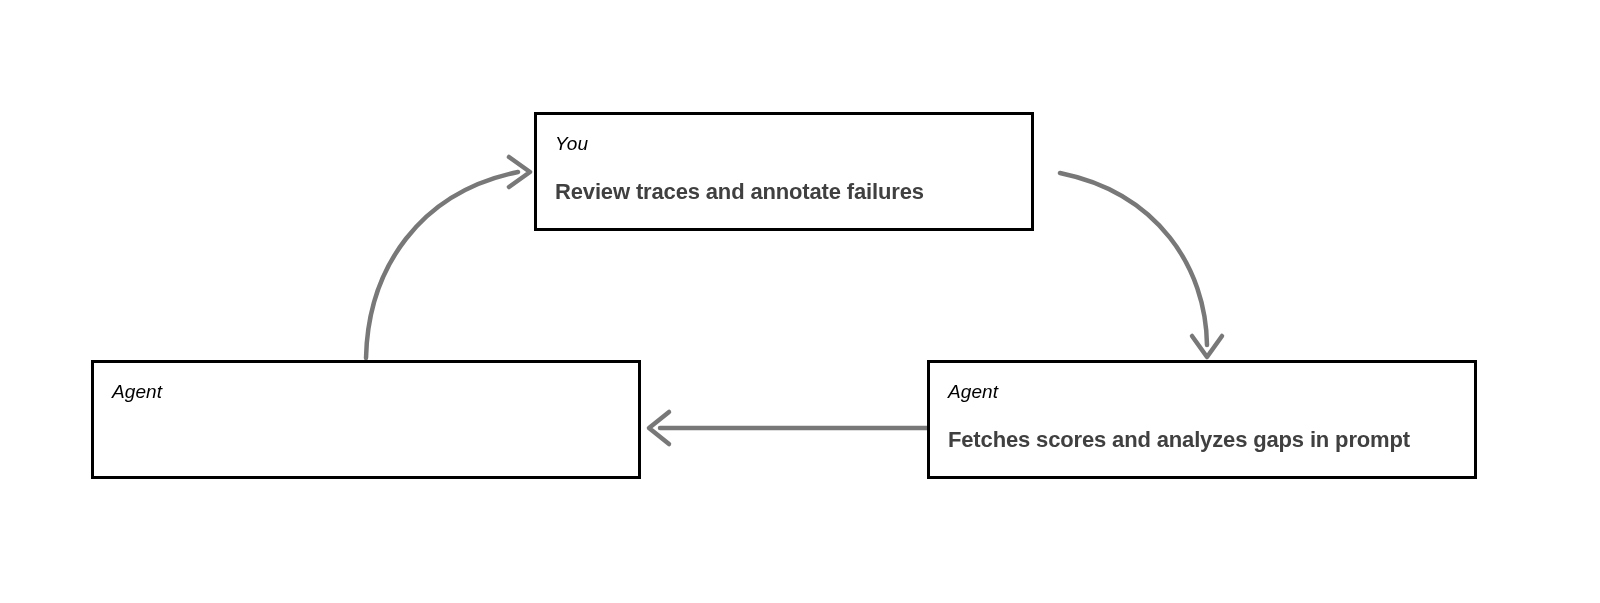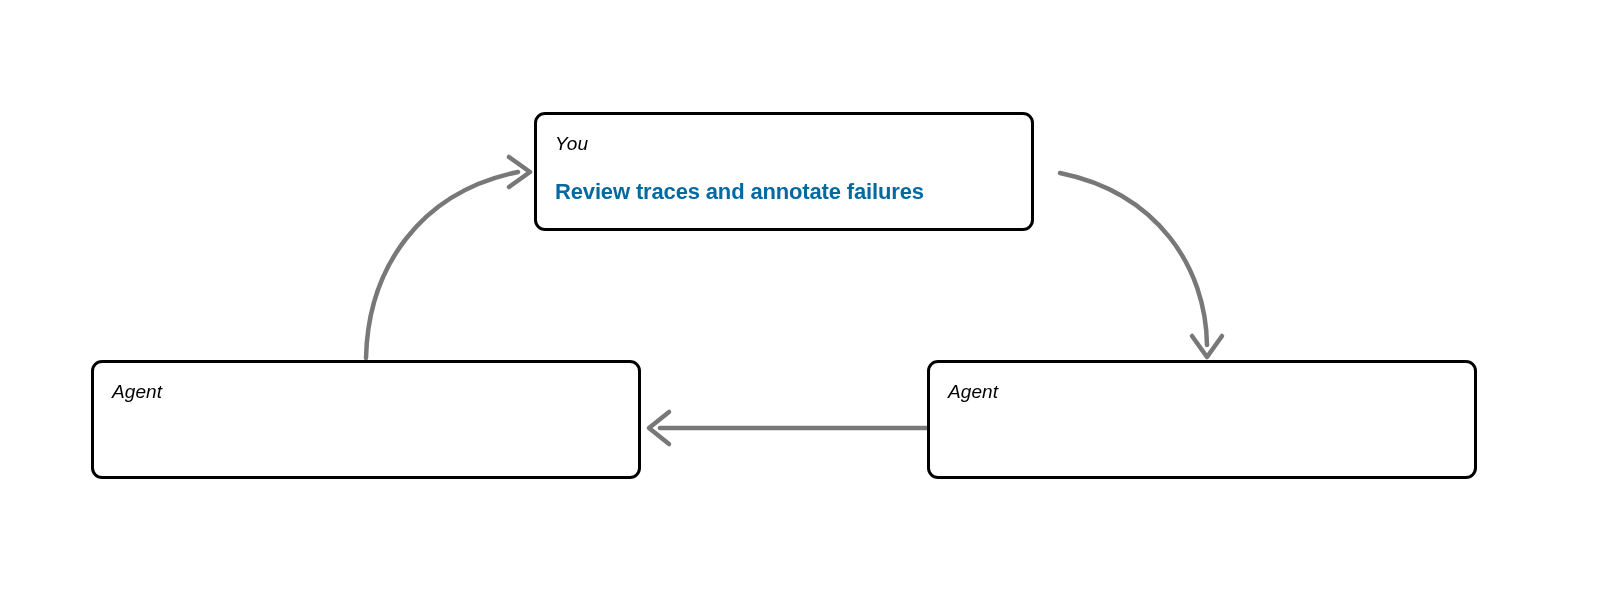--- a/index.html
+++ b/index.html
@@ -28,36 +28,36 @@
     top: 0;
     width: 1600px;
     height: 603px;
     pointer-events: none;
   }
   .node {
     position: absolute;
     box-sizing: border-box;
     background: #ffffff;
     border: 3px solid #000000;
-    border-radius: 11px;
+    border-radius: 0;
     padding: 18px 18px 0 18px;
   }
   .node-role {
     font-style: italic;
     font-weight: 400;
     font-size: 19px;
     line-height: 22px;
     color: #000000;
     letter-spacing: 0.1px;
   }
   .node-title {
     font-weight: 700;
     font-size: 22px;
     line-height: 26px;
-    color: #0369a1;
+    color: #404040;
     margin-top: 24px;
     letter-spacing: -0.15px;
     white-space: nowrap;
   }
   #node-you {
     left: 534px;
     top: 112px;
     width: 500px;
     height: 119px;
   }
@@ -101,15 +101,16 @@
     <div class="node-role">You</div>
     <div class="node-title">Review traces and annotate failures</div>
   </div>
 
   <div class="node" id="node-updates">
     <div class="node-role">Agent</div>
   </div>
 
   <div class="node" id="node-fetches">
     <div class="node-role">Agent</div>
+    <div class="node-title">Fetches scores and analyzes gaps in prompt</div>
   </div>
 
 </div>
 
 </body></html>

